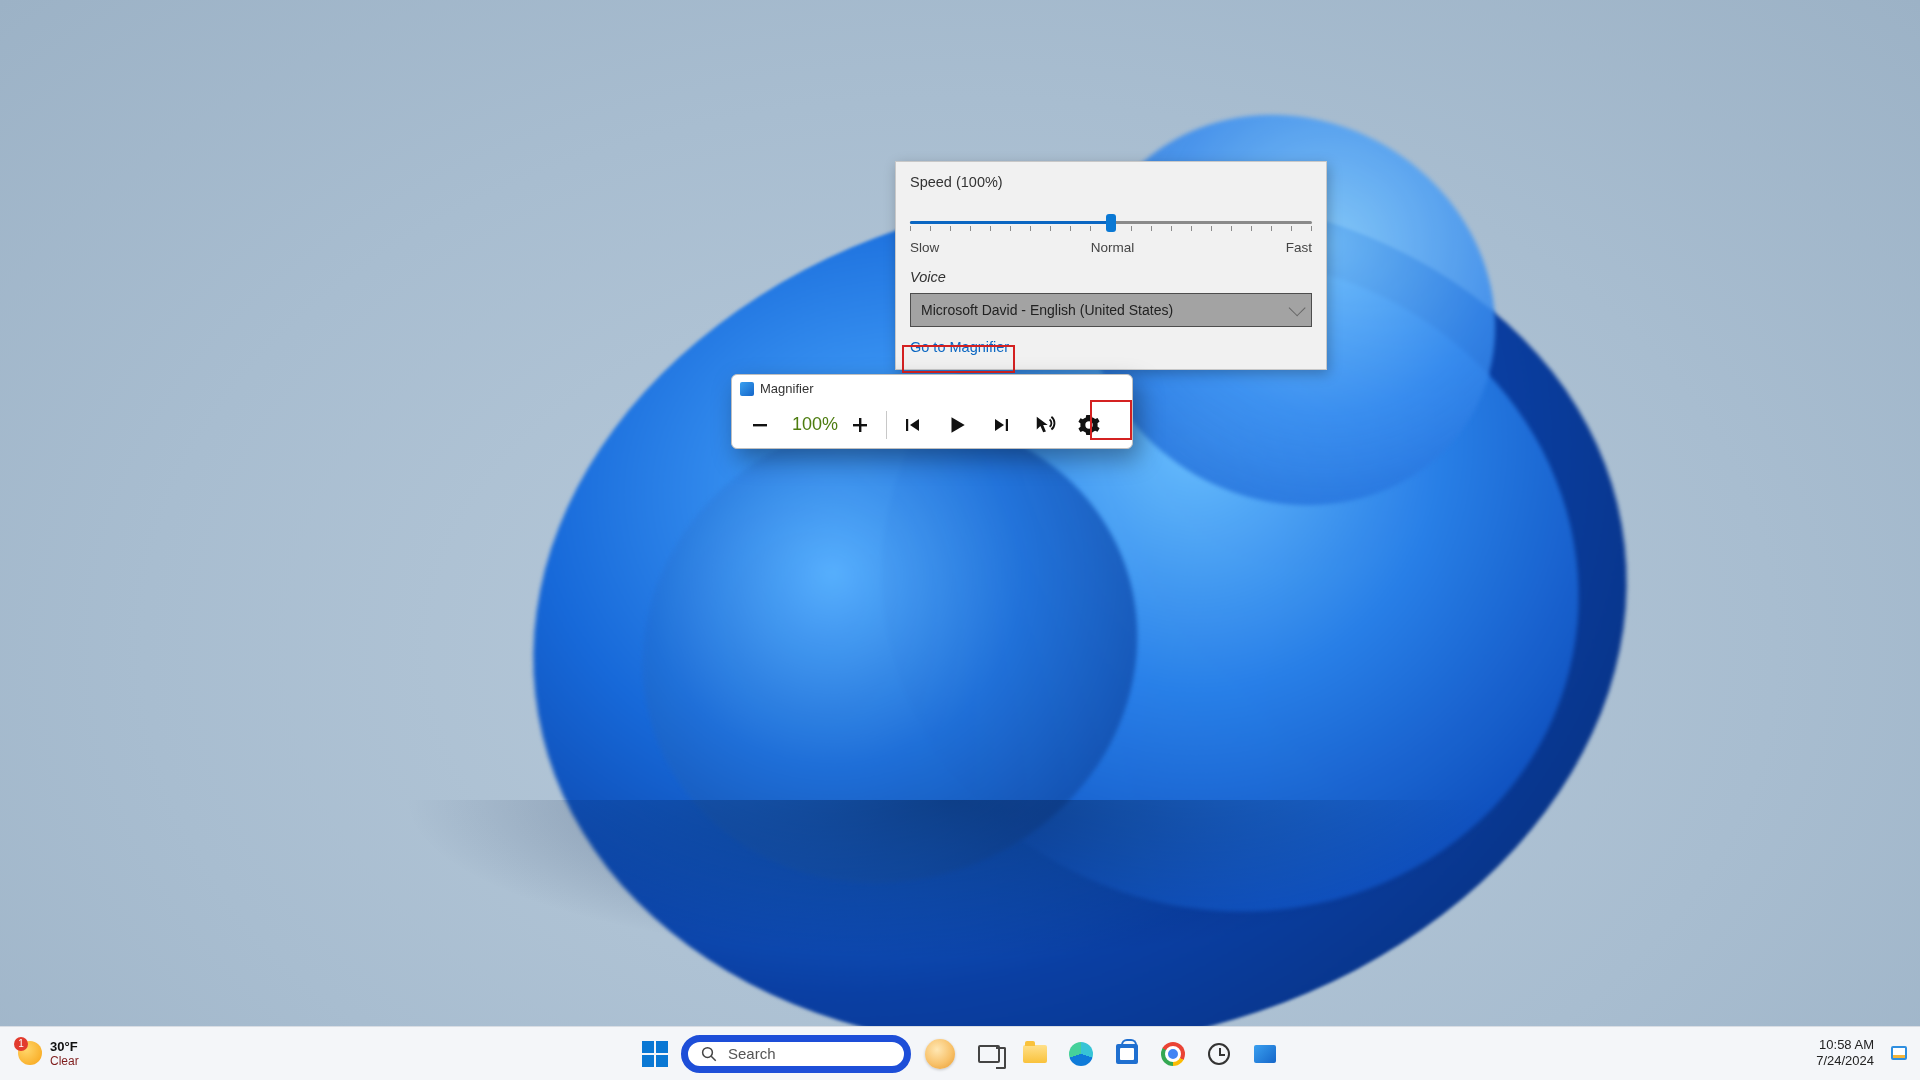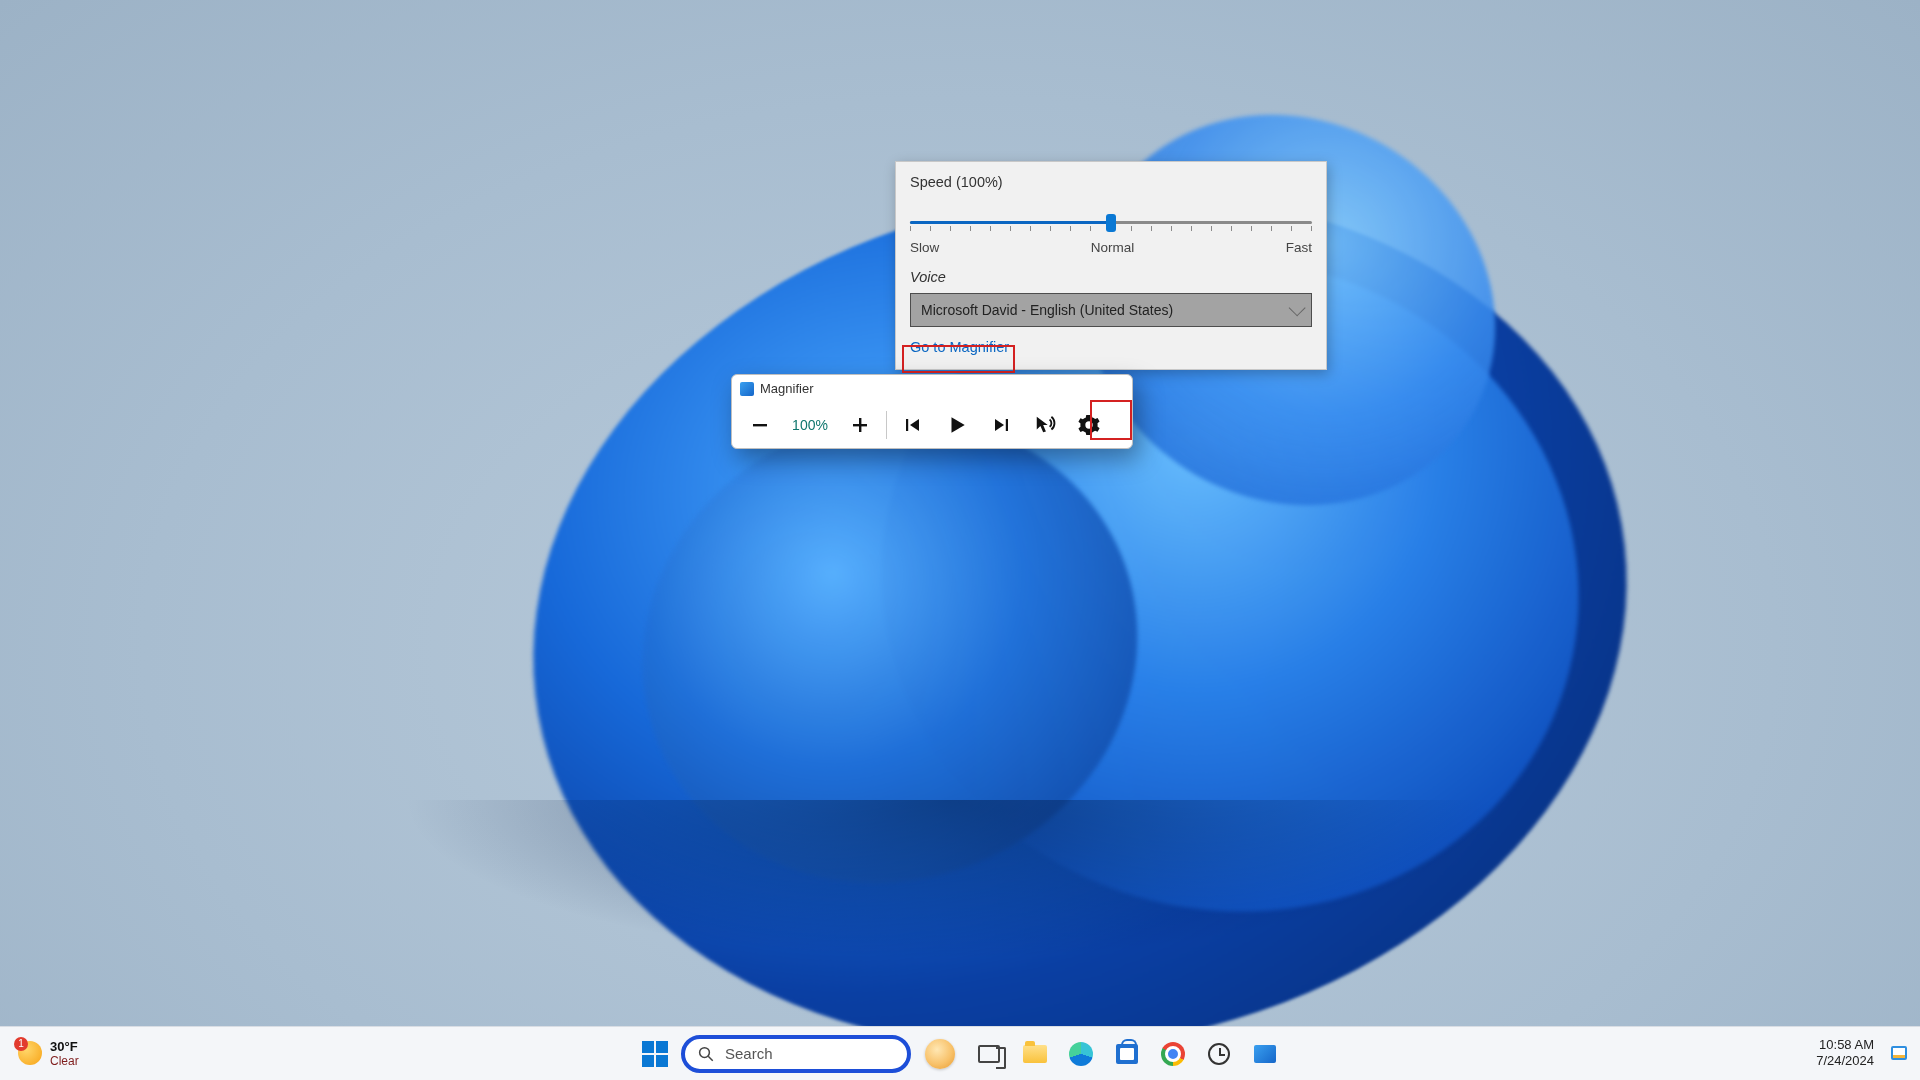--- a/index.html
+++ b/index.html
@@ -46,37 +46,37 @@
   
   .magnifier {
     position:absolute; left:731px; top:374px; width:402px; height:75px;
     background:#fff; border:1px solid #bfbfbf; border-radius:6px;
     box-shadow: 6px 10px 24px rgba(0,0,0,.35);
   }
   .magnifier .titlebar { height:24px; display:flex; align-items:center; gap:6px; padding:3px 8px 0; font-size:13px; color:#333; }
   .mag-icon { width:14px; height:14px; background:linear-gradient(135deg,#3aa0f0,#1566c9); border-radius:2px; display:inline-block; }
   .mag-body { display:flex; align-items:center; height:51px; padding:0 6px; }
   .mag-btn { width:44px; height:40px; display:flex; align-items:center; justify-content:center; cursor:pointer; border-radius:4px; }
-  .zoom-val { width:56px; text-align:center; font-size:14px; color:#0f766e; }
+  .zoom-val { width:56px; text-align:right; font-size:18px; color:#4d7c0f; }
   .divider { width:1px; height:28px; background:#c8c8c8; margin:0 4px; }
   .hl-gear { position:absolute; border:2.5px solid #d42121; left:1090px; top:400px; width:42px; height:40px; pointer-events:none; }
 
   svg { display:block; }
 
   
   .taskbar {
     position:absolute; left:0; right:0; bottom:0; height:54px;
     background:#f4f6f9; border-top:1px solid #d8dde4;
     display:flex; align-items:center; justify-content:center;
   }
   .tb-center { display:flex; align-items:center; gap:6px; }
   .start-btn { width:40px; height:40px; display:flex; align-items:center; justify-content:center; border-radius:4px; cursor:pointer; }
   .win-logo { width:26px; height:26px; display:grid; grid-template-columns:1fr 1fr; grid-template-rows:1fr 1fr; gap:2px; }
   .win-logo span { background:#0a78d4; }
-  .search-box { width:230px; height:38px; background:#fff; border:4px solid #1d4ed8; border-radius:19px; display:flex; align-items:center; padding:0 12px; gap:10px; cursor:text; }
+  .search-box { width:230px; height:38px; background:#fff; border:7px solid #1d4ed8; border-radius:19px; display:flex; align-items:center; padding:0 12px; gap:10px; cursor:text; }
   .search-box .stxt { color:#555; font-size:15px; }
   .search-mini { width:46px; height:38px; display:flex; align-items:center; justify-content:center; position:relative; }
   .search-mini .circle { width:30px; height:30px; border-radius:50%; background:radial-gradient(circle at 40% 35%, #ffe7b3, #f8c26b 55%, #e89a2e); box-shadow:0 1px 3px rgba(0,0,0,.2); }
   .tb-icon { width:40px; height:40px; display:flex; align-items:center; justify-content:center; border-radius:4px; cursor:pointer; }
 
   .tb-right { position:absolute; right:10px; bottom:0; height:54px; display:flex; align-items:center; gap:14px; }
   .clock { text-align:right; color:#222; font-size:13px; line-height:1.25; }
   .tray-icon { width:22px; height:22px; display:flex; align-items:center; justify-content:center; }
 
   .tb-left { position:absolute; left:10px; bottom:0; height:54px; display:flex; align-items:center; gap:8px; }

